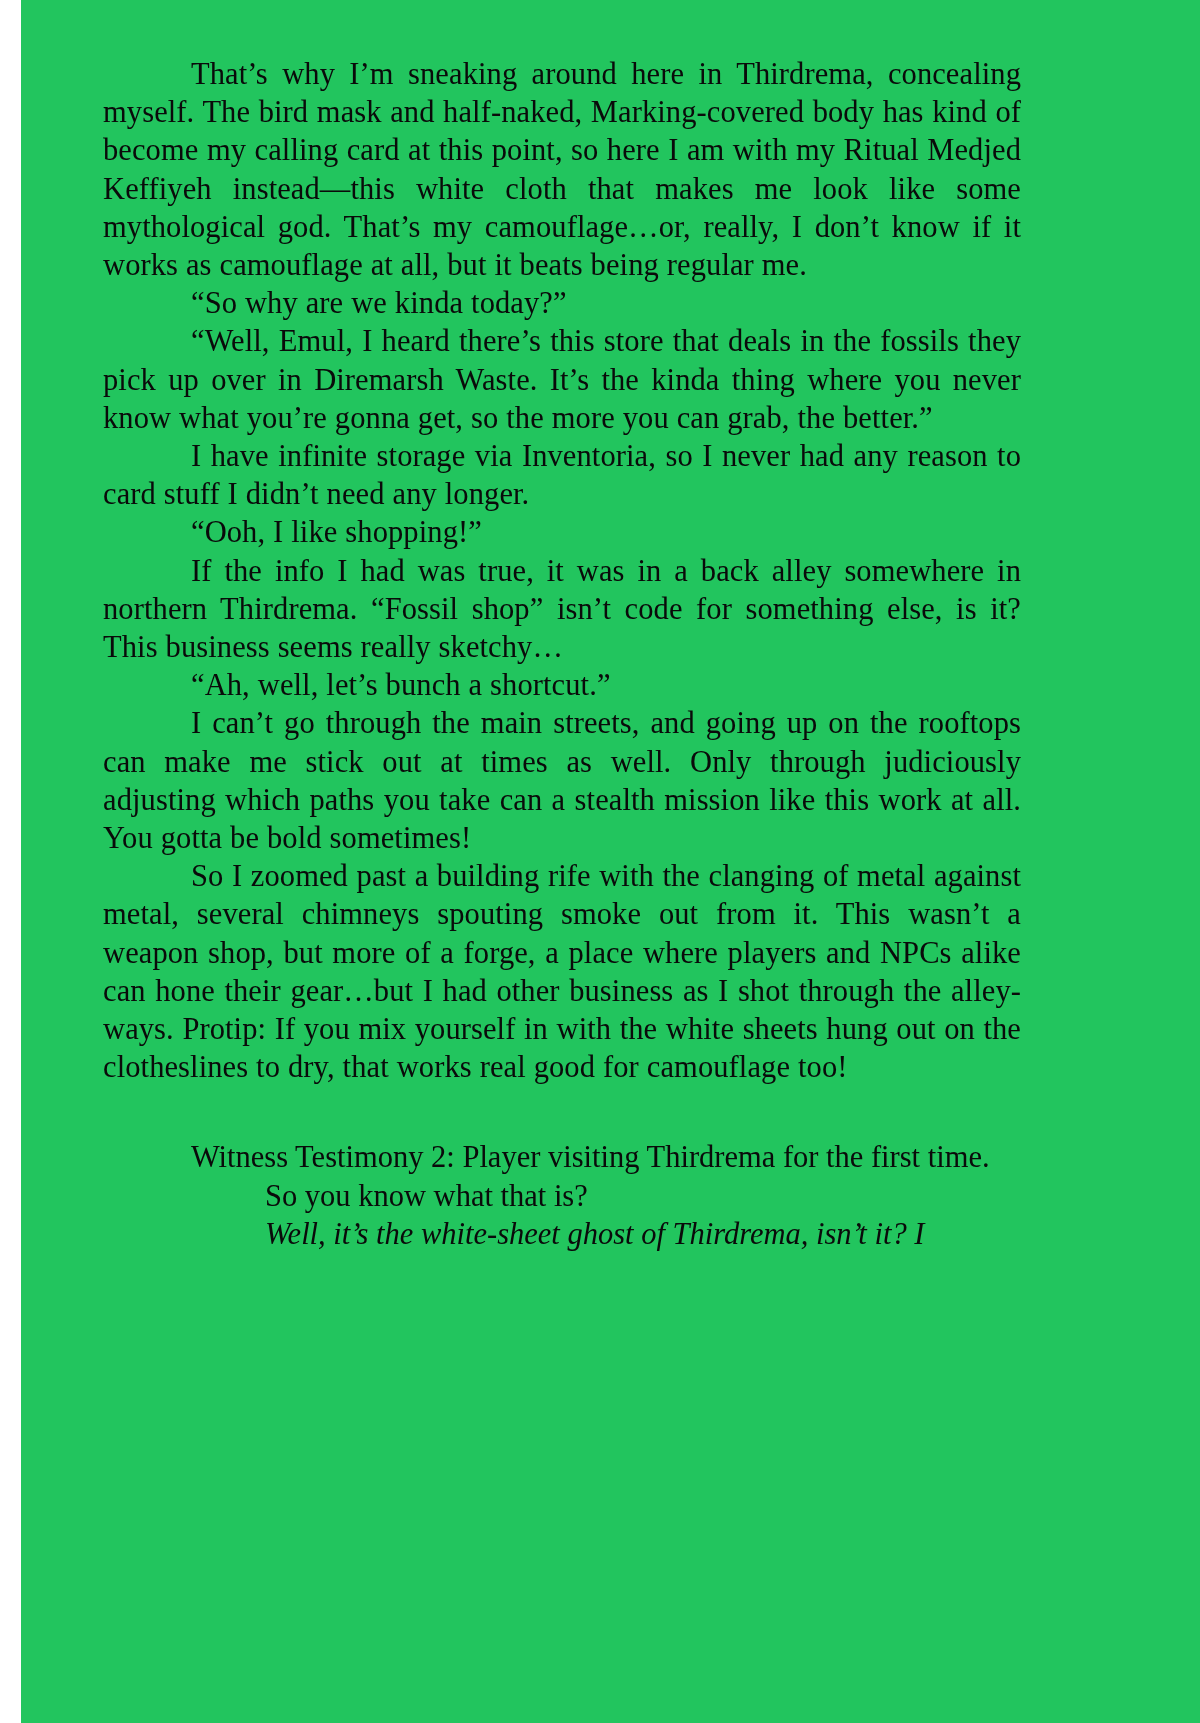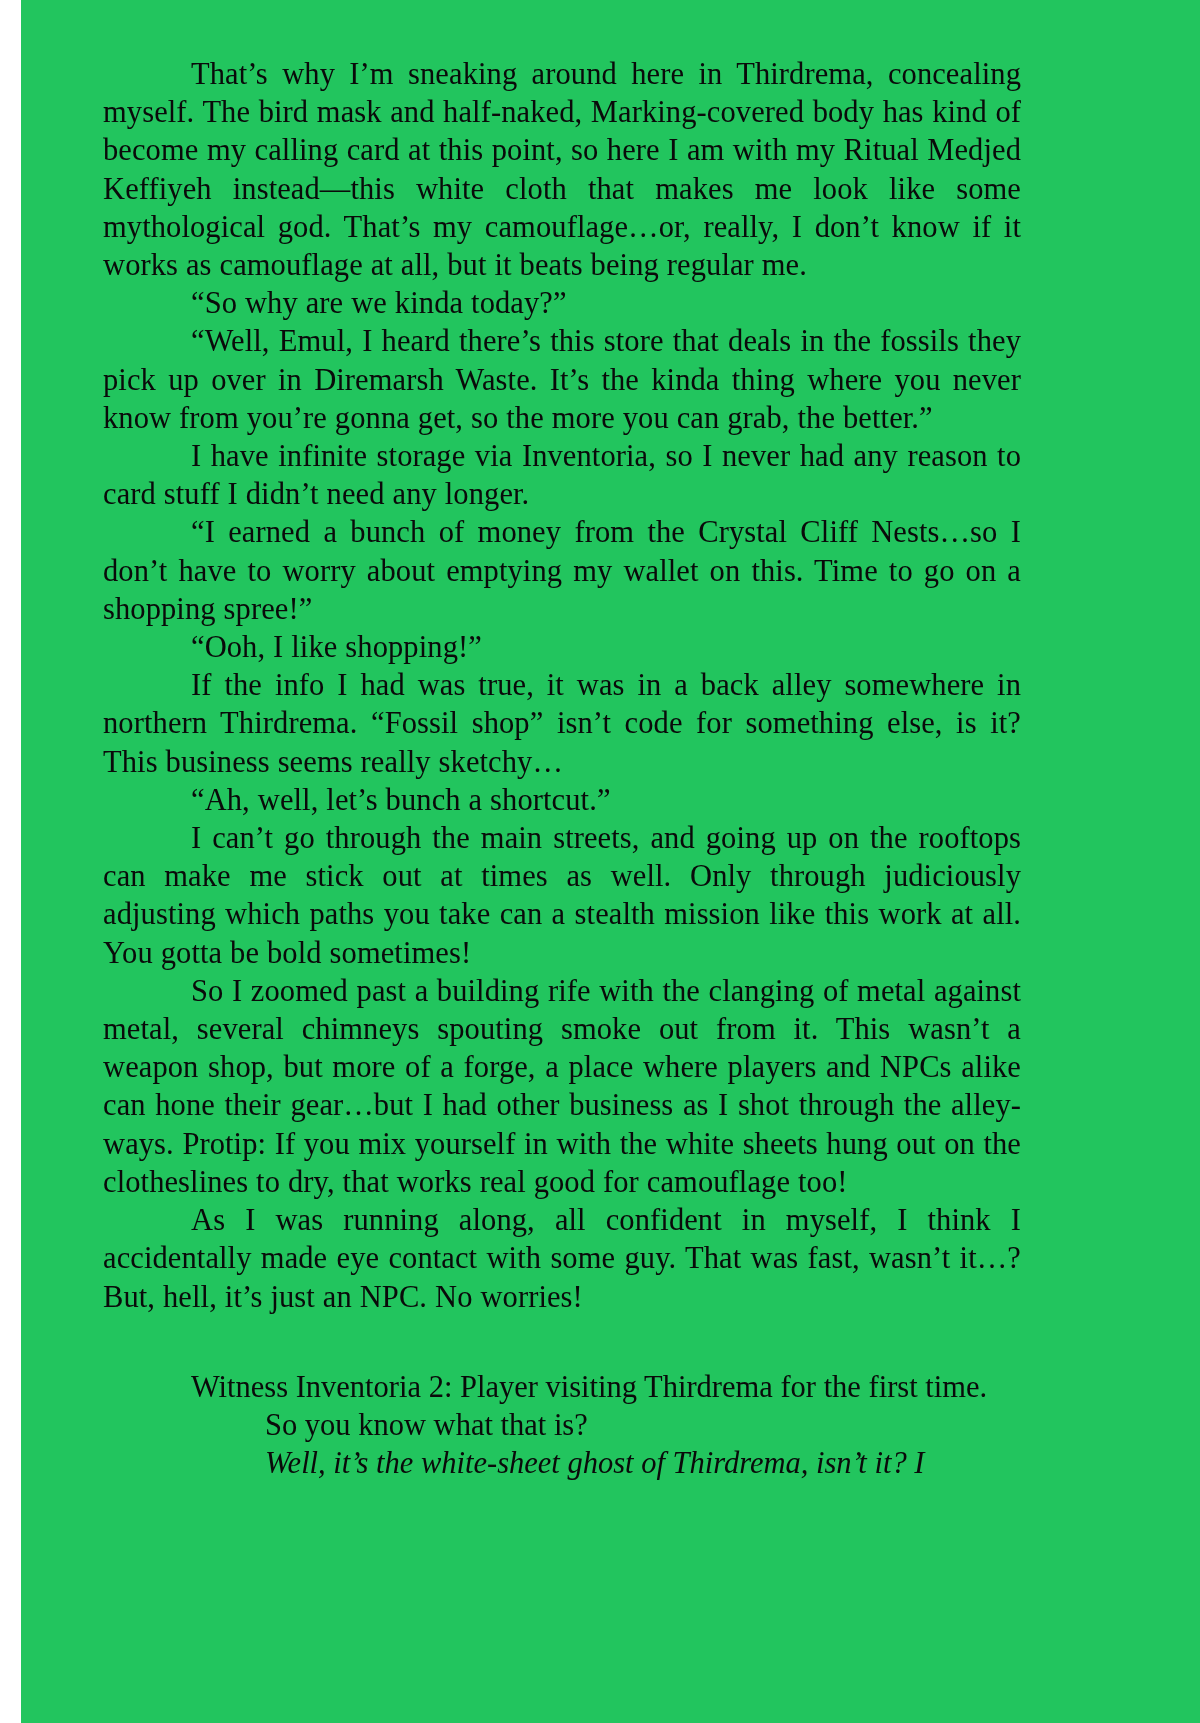--- a/index.html
+++ b/index.html
@@ -67,30 +67,28 @@
   }
 </style>
 </head>
 <body>
 
 <div class="page">
 
   <div class="body-text">
     <p>That’s why I’m sneaking around here in Thirdrema, concealing myself. The bird mask and half-naked, Marking-covered body has kind of become my calling card at this point, so here I am with my Ritual Medjed Keffiyeh instead—this white cloth that makes me look like some mythological god. That’s my camouflage…or, really, I don’t know if it works as camouflage at all, but it beats being regular me.</p>
     <p>“So why are we kinda today?”</p>
-    <p>“Well, Emul, I heard there’s this store that deals in the fossils they pick up over in Diremarsh Waste. It’s the kinda thing where you never know from you’re gonna get, so the more you can grab, the better.”</p>
+    <p>“Well, Emul, I heard there’s this store that deals in the fossils they pick up over in Diremarsh Waste. It’s the kinda thing where you never know what you’re gonna get, so the more you can grab, the better.”</p>
     <p>I have infinite storage via Inventoria, so I never had any reason to card stuff I didn’t need any longer.</p>
-    <p>“I earned a bunch of money from the Crystal Cliff Nests…so I don’t have to worry about emptying my wallet on this. Time to go on a shopping spree!”</p>
     <p>“Ooh, I like shopping!”</p>
     <p>If the info I had was true, it was in a back alley somewhere in northern Thirdrema. “Fossil shop” isn’t code for something else, is it? This business seems really sketchy…</p>
     <p>“Ah, well, let’s bunch a shortcut.”</p>
     <p>I can’t go through the main streets, and going up on the rooftops can make me stick out at times as well. Only through judiciously adjusting which paths you take can a stealth mission like this work at all. You gotta be bold sometimes!</p>
     <p>So I zoomed past a building rife with the clanging of metal against metal, several chimneys spouting smoke out from it. This wasn’t a weapon shop, but more of a forge, a place where players and NPCs alike can hone their gear…but I had other business as I shot through the alley-ways. Protip: If you mix yourself in with the white sheets hung out on the clotheslines to dry, that works real good for camouflage too!</p>
-    <p>As I was running along, all confident in myself, I think I accidentally made eye contact with some guy. That was fast, wasn’t it…? But, hell, it’s just an NPC. No worries!</p>
   </div>
 
   <div class="testimony">
-    <p class="t-head">Witness Inventoria 2: Player visiting Thirdrema for the first time.</p>
+    <p class="t-head">Witness Testimony 2: Player visiting Thirdrema for the first time.</p>
     <p class="t-line">So you know what that is?</p>
     <p class="t-line-wrap">Well, it’s the white-sheet ghost of Thirdrema, isn’t it? I</p>
   </div>
 
 </div>
 
 </body></html>

